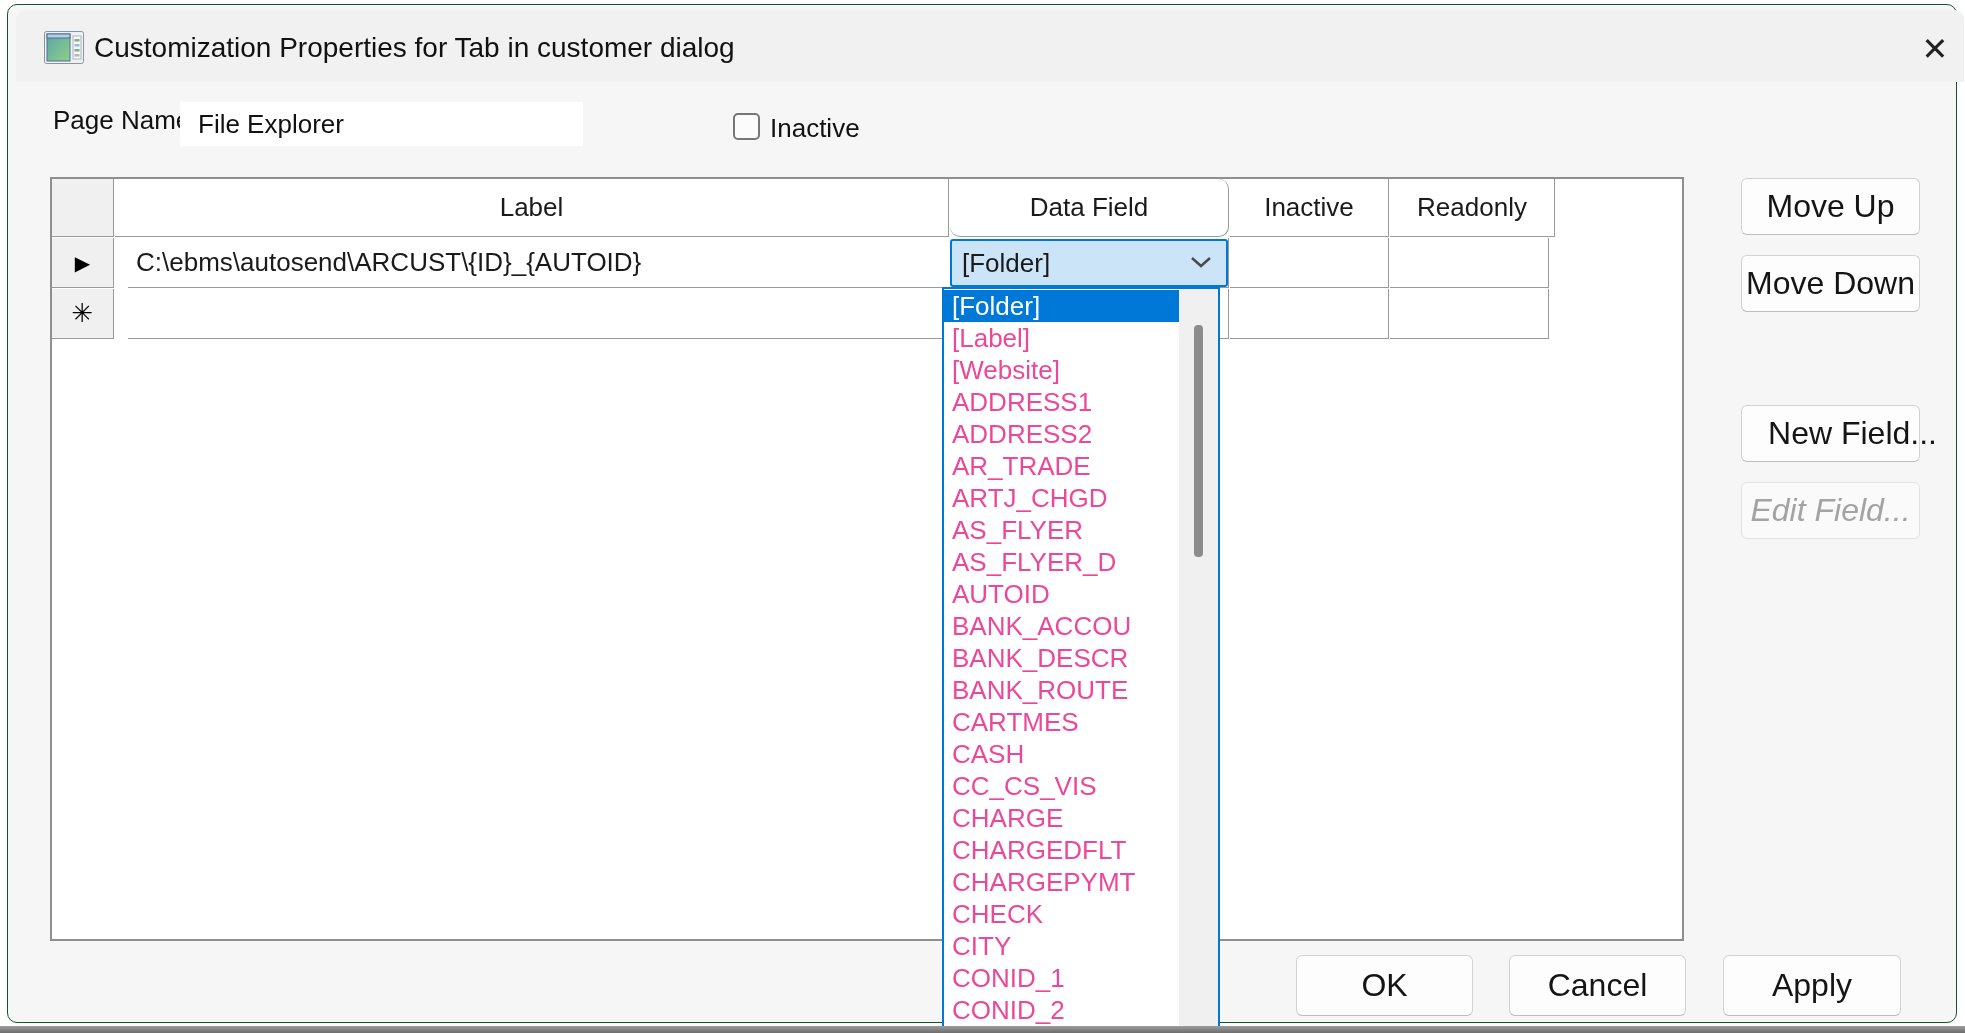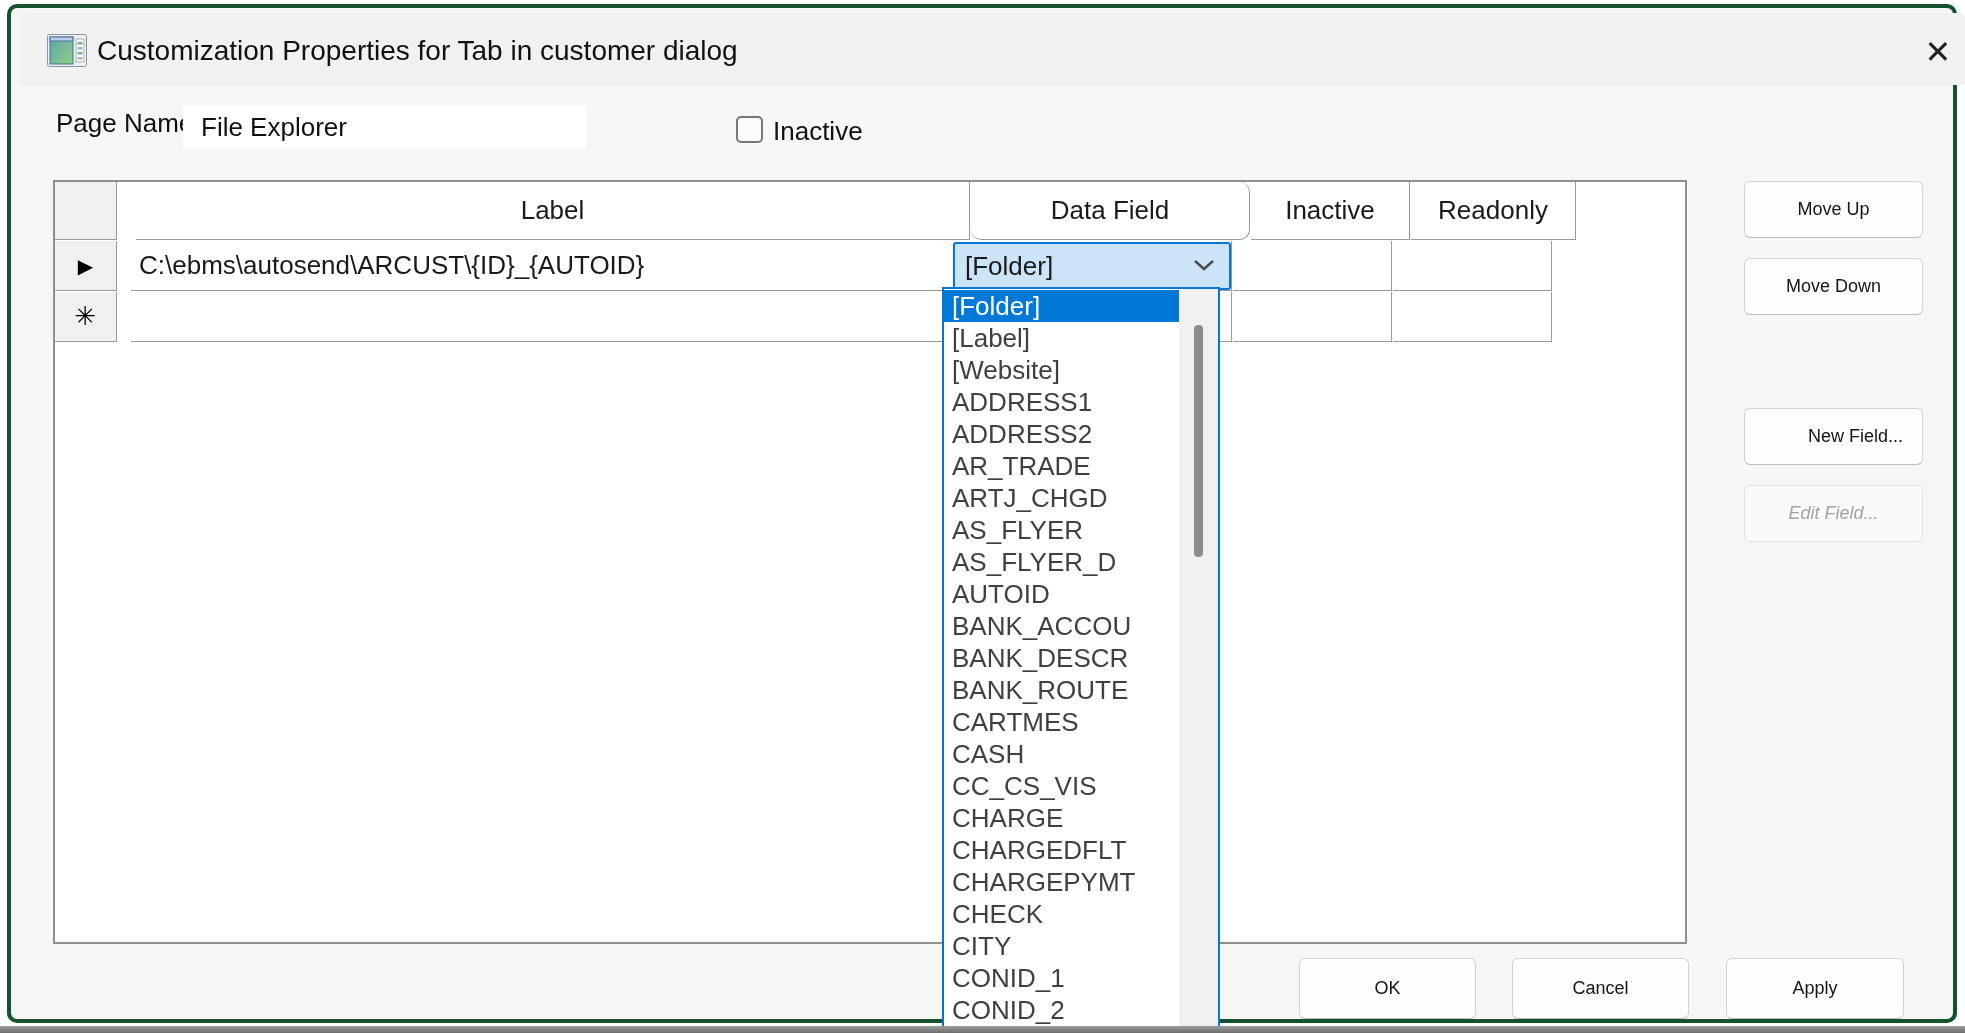--- a/index.html
+++ b/index.html
@@ -2,21 +2,21 @@
 <html><head>
 <meta charset="utf-8">
 <style>
   * { margin:0; padding:0; box-sizing:border-box; }
   html,body { width:1965px; height:1033px; background:#ffffff; overflow:hidden;
               font-family:"Liberation Sans","DejaVu Sans",sans-serif; color:#1a1a1a; }
   .screen { position:relative; width:1965px; height:1033px; background:#fff; }
 
   
   .dialog { position:absolute; left:7px; top:4px; width:1950px; height:1019px;
-            background:#f6f6f6; border:4px solid #14532d; border-radius:10px; }
+            background:#f6f6f6; border:1px solid #14532d; border-radius:10px; }
   .titlebar { position:absolute; left:8px; top:5px; width:1948px; height:72px;
               background:#f1f1f1; border-radius:9px 9px 0 0; }
   .title-icon { position:absolute; left:28px; top:21px; width:40px; height:33px; }
   .title-text { position:absolute; left:78px; top:22px; font-size:28px; color:#111; white-space:nowrap; }
   .close-btn { position:absolute; left:1893px; top:14px; width:52px; height:50px;
                display:flex; align-items:center; justify-content:center;
                font-size:32px; font-weight:200; color:#222; cursor:default; }
 
   
   .lbl { position:absolute; font-size:26px; color:#111; white-space:nowrap; }
@@ -24,46 +24,46 @@
                      background:#ffffff; border:none; outline:none; font-size:26px;
                      font-family:inherit; color:#111; padding:0 0 0 18px; }
   .checkbox { position:absolute; left:725px; top:108px; width:27px; height:27px;
               background:#fbfbfb; border:2px solid #767676; border-radius:5px; }
 
   
   .grid-box { position:absolute; left:42px; top:172px; width:1634px; height:764px;
               background:#ffffff; border:2px solid #8f8f8f; }
   .cell { position:absolute; background:#fff; border-right:1px solid #9a9a9a;
           border-bottom:1px solid #9a9a9a; font-size:26px; }
-  .cell.hdr { display:flex; align-items:center; justify-content:center;margin-left:18px; }
+  .cell.hdr { display:flex; align-items:center; justify-content:center; }
   .cell.rowhdr { background:#f0f0f0; display:flex; align-items:center; justify-content:center; }
   .cell.data { display:flex; align-items:center; padding-left:8px; white-space:nowrap; overflow:hidden;margin-left:13px; }
   .row-marker { font-size:20px; color:#000; }
   .new-row-marker { font-size:26px; color:#000; }
 
   
   .combo { position:absolute; left:942px; top:234px; width:278px; height:48px;
            background:#cce4f7; border:2px solid #0078d4; border-radius:3px;
            display:flex; align-items:center; font-size:26px; padding-left:10px; z-index:10; }
   .combo .chev { position:absolute; right:14px; top:14px; }
 
   
   .popup { position:absolute; left:942px; top:287px; width:278px; height:741px;
            background:#ffffff; border:2px solid #0078d4; z-index:30; overflow:hidden; }
   .popup-items { position:absolute; left:0; top:1px; width:235px; }
   .dd-item { height:32px; line-height:32px; font-size:26px; padding-left:8px;
-             white-space:nowrap; color:#404040; }
+             white-space:nowrap; color:#ec4899; }
   .dd-item.selected { background:#0078d7; color:#ffffff; }
   .popup-scroll { position:absolute; right:0; top:0; bottom:0; width:39px; background:#f0f0f0; }
   .popup-thumb { position:absolute; left:15px; width:9px; top:36px; height:232px;
                  background:#8c8c8c; border-radius:4px; }
 
   
   .btn { position:absolute; background:#fdfdfd; border:1px solid #d2d2d2;
-         border-bottom-color:#bdbdbd; border-radius:6px; font-size:18px; color:#151515;
+         border-bottom-color:#bdbdbd; border-radius:6px; font-size:32px; color:#151515;
          display:flex; align-items:center; justify-content:center; cursor:default; white-space:nowrap; }
   .btn.disabled { color:#a3a3a3; background:#fafafa; border-color:#e2e2e2; }
   .side-btn { left:1733px; width:179px; height:57px; }
   .bottom-btn { top:950px; height:61px; width:177px;margin-left:8px; }
 
   
   .bottom-band { position:absolute; left:0; top:1026px; width:1965px; height:7px;
                  background:linear-gradient(#9d9d9d,#6c6c6c); z-index:60; }
 </style>
 </head>

